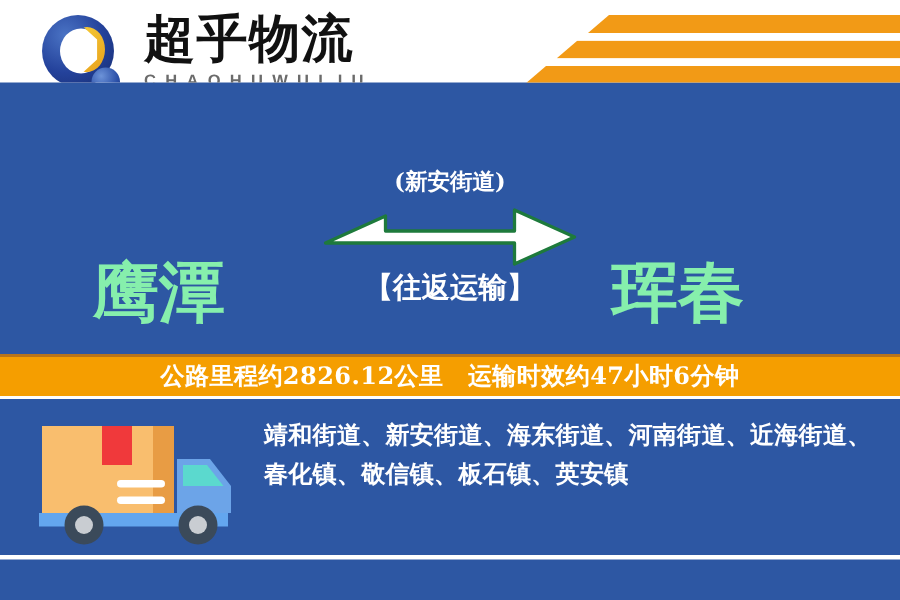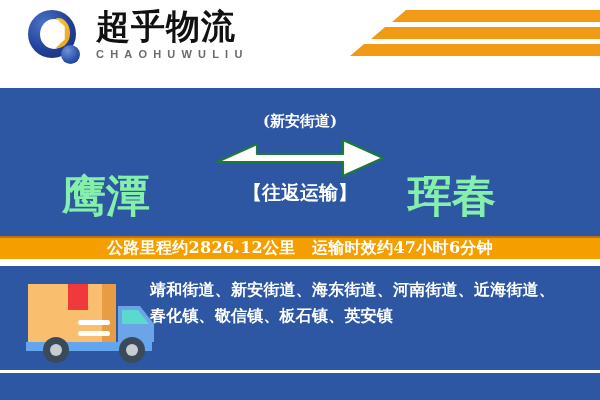--- a/index.html
+++ b/index.html
@@ -17,21 +17,21 @@
     width: 600px;
     height: 400px;
     background: #2d57a3;
     overflow: hidden;
   }
 
   
   .header {
     position: absolute;
     left: 0; top: 0;
-    width: 600px; height: 88px;
+    width: 600px; height: 55px;
     background: #ffffff;
     overflow: hidden;
   }
   .logo-mark {
     position: absolute;
     left: 28px; top: 10px;
     width: 54px; height: 54px;
   }
   .logo-ring {
     position: absolute;
@@ -148,21 +148,21 @@
     margin-top: 5px;
   }
 
   
   .infobar {
     position: absolute;
     left: 0; top: 236px;
     width: 600px; height: 30px;
     background: #f59e00;
     border-top: 2px solid #b8741a;
-    border-bottom: 7px solid #ffffff;
+    border-bottom: 2px solid #ffffff;
     box-sizing: border-box;
     display: flex;
     align-items: center;
     justify-content: center;
   }
   .infobar-text {
     font-family: "DejaVu Serif", "Liberation Serif", serif;
     font-weight: bold;
     font-size: 16px;
     color: #ffffff;
@@ -176,23 +176,23 @@
     left: 0; top: 266px;
     width: 600px; height: 134px;
   }
   .truck {
     position: absolute;
     left: 22px; top: 10px;
     width: 140px; height: 96px;
   }
   .coverage {
     position: absolute;
-    left: 150px; top: 12px;
+    left: 176px; top: 12px;
     width: 412px;
-    font-family: Liberation Mono, monospace;
+    font-family: Liberation Serif, serif;
     font-weight: bold;
     font-size: 16px;
     line-height: 26px;
     color: #ffffff;
     letter-spacing: 0.2px;
   }
   .bottom-rule {
     position: absolute;
     left: 0; top: 104px;
     width: 600px; height: 3px;

